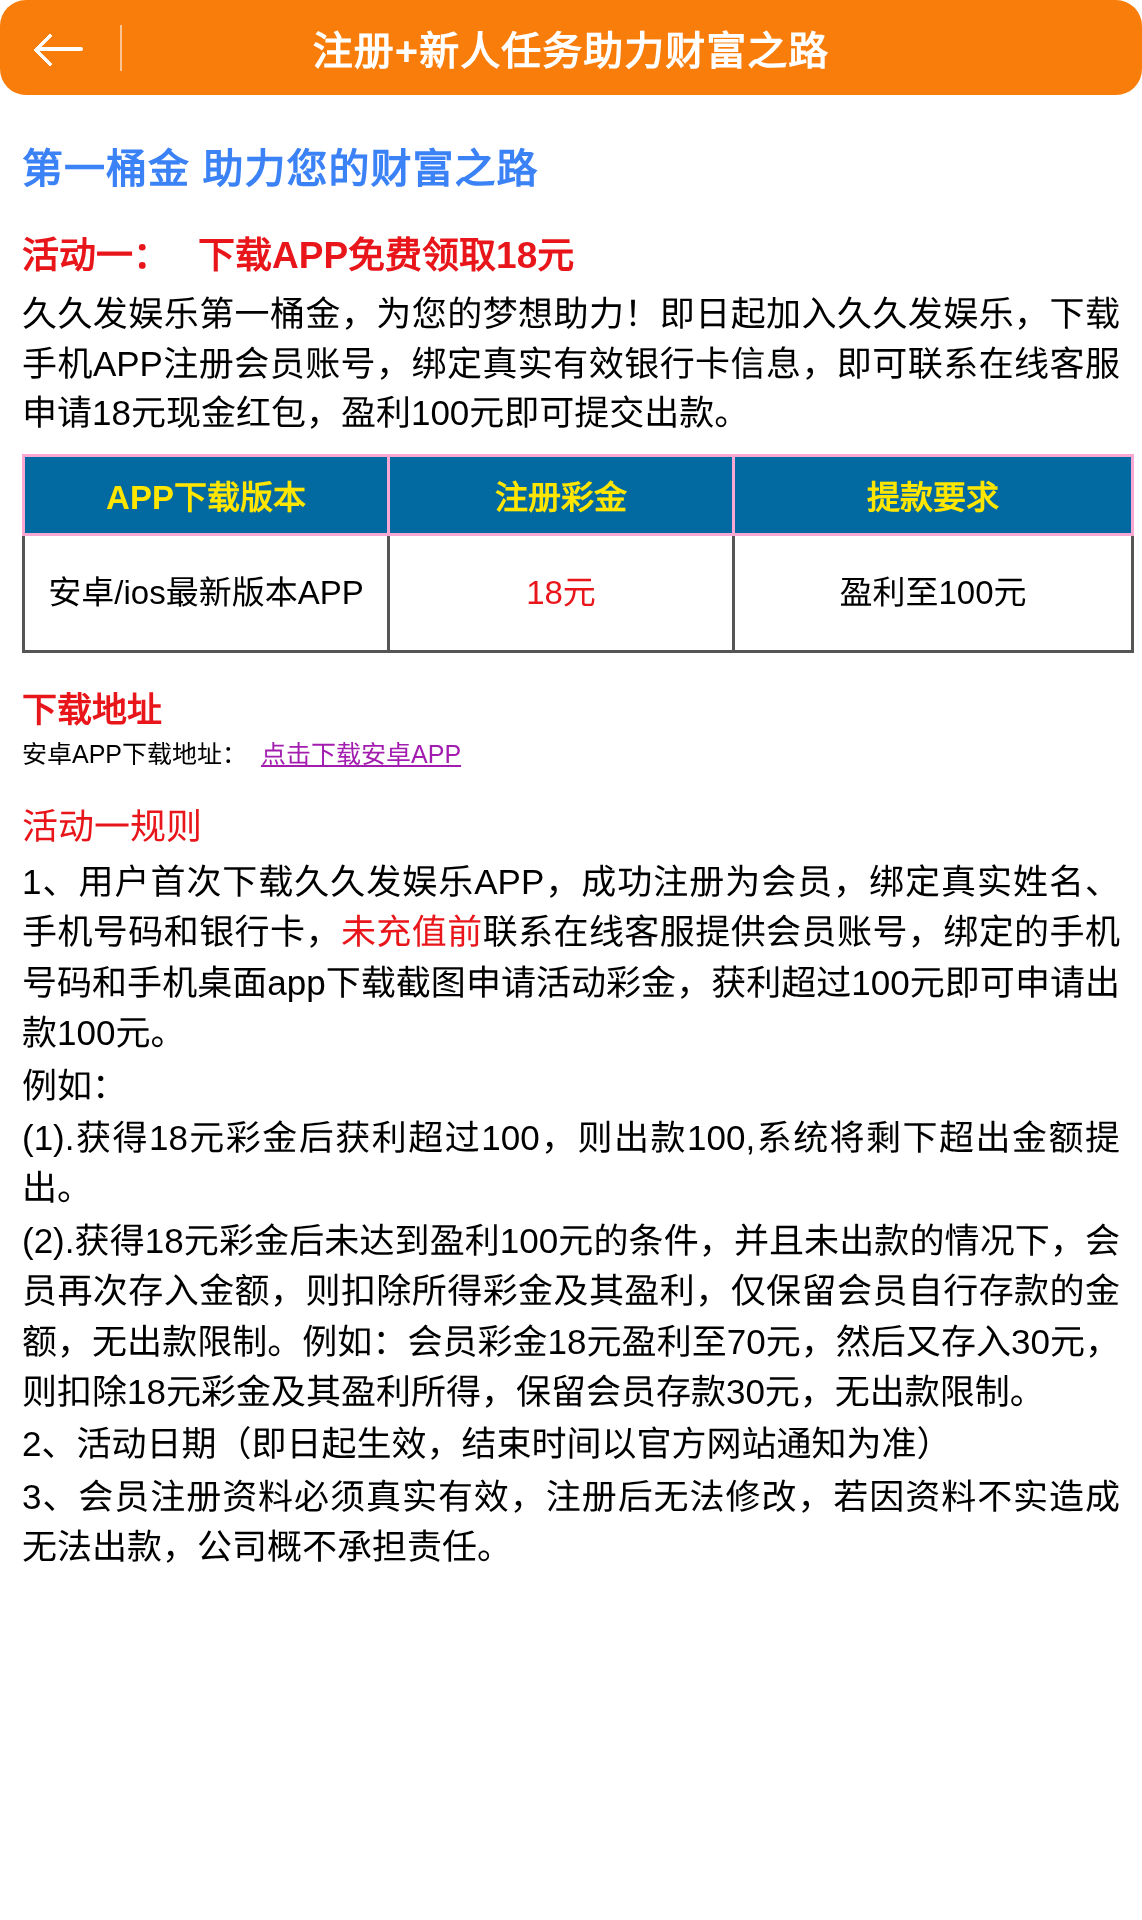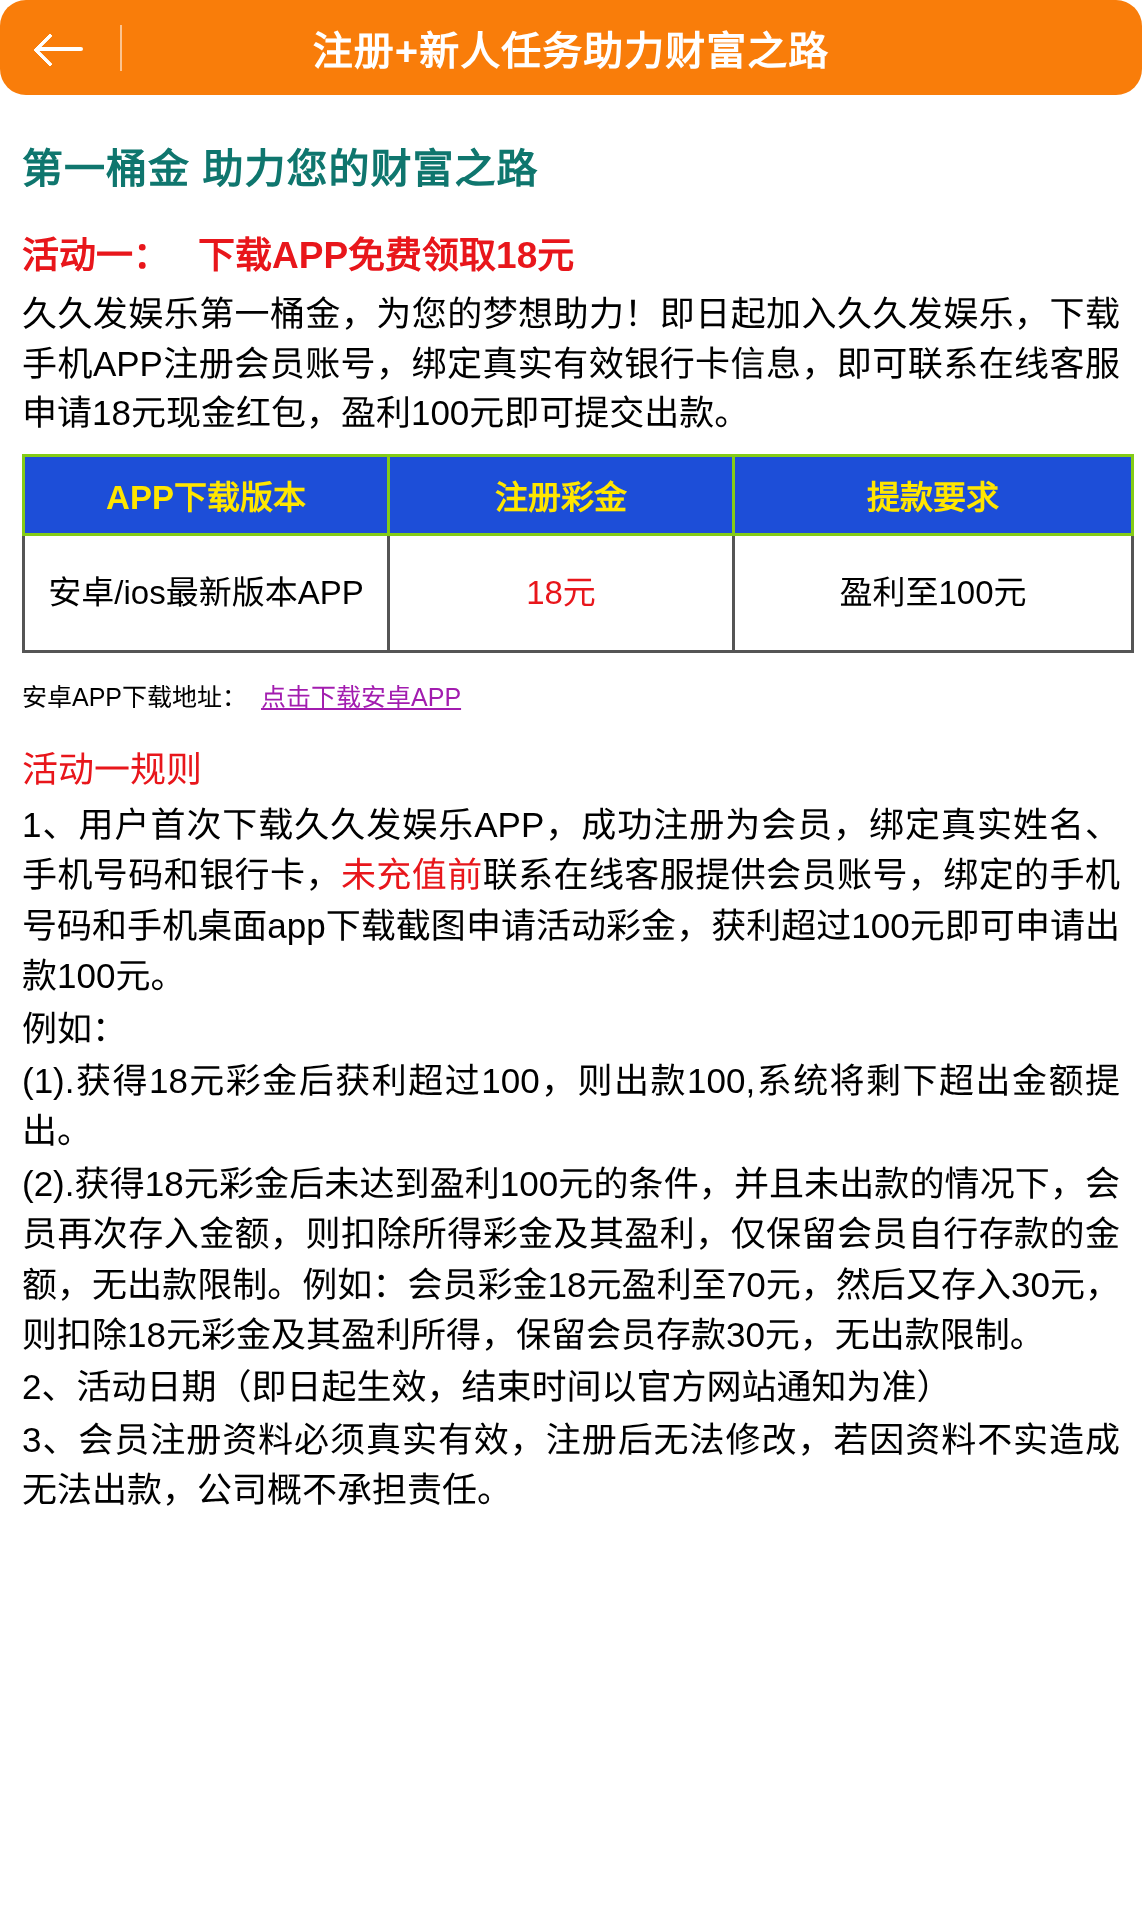--- a/index.html
+++ b/index.html
@@ -74,21 +74,21 @@
     padding-right: 122px;
   }
 
   
   .content {
     padding: 34px 22px 30px 22px;
     box-sizing: border-box;
     width: 1142px;
   }
   .main-title {
-    color: #0f766e;
+    color: #3b82f6;
     font-size: 41px;
     font-weight: bold;
     margin: 6px 0 30px 0;
     letter-spacing: 1px;
   }
   .section-head {
     color: #e8161b;
     font-size: 37px;
     font-weight: bold;
     margin: 6px 0 10px 0;
@@ -108,26 +108,26 @@
   }
 
   
   .promo-table {
     border-collapse: collapse;
     width: 1094px;
     margin: 16px 0 28px 0;
     table-layout: fixed;
   }
   .promo-table th {
-    background: #1d4ed8;
+    background: #0369a1;
     color: #ffe600;
     font-size: 33px;
     font-weight: bold;
     height: 74px;
-    border: 3px solid #84cc16;
+    border: 3px solid #f9a8d4;
     text-align: center;
   }
   .promo-table td {
     border: 3px solid #555555;
     text-align: center;
     font-size: 33px;
     height: 112px;
     vertical-align: middle;
     line-height: 1.25;
     color: #000000;
@@ -208,20 +208,21 @@
     </thead>
     <tbody>
       <tr>
         <td>安卓/ios最新版本APP</td>
         <td class="red-cell">18元</td>
         <td>盈利至100元</td>
       </tr>
     </tbody>
   </table>
 
+  <div class="dl-head">下载地址</div>
 
   <div class="dl-row">
     <span class="dl-label">安卓APP下载地址：</span>
     <a class="dl-link" href="#">点击下载安卓APP</a>
   </div>
 
 
   <div class="rules-head">活动一规则</div>
 
   <div class="rule-line"><span>1、用户首次下载久久发娱乐APP，成功注册为会员，绑定真实姓名、手机号码和银行卡，</span><span class="red-inline">未充值前</span><span>联系在线客服提供会员账号，绑定的手机号码和手机桌面app下载截图申请活动彩金，获利超过100元即可申请出款100元。</span></div>

